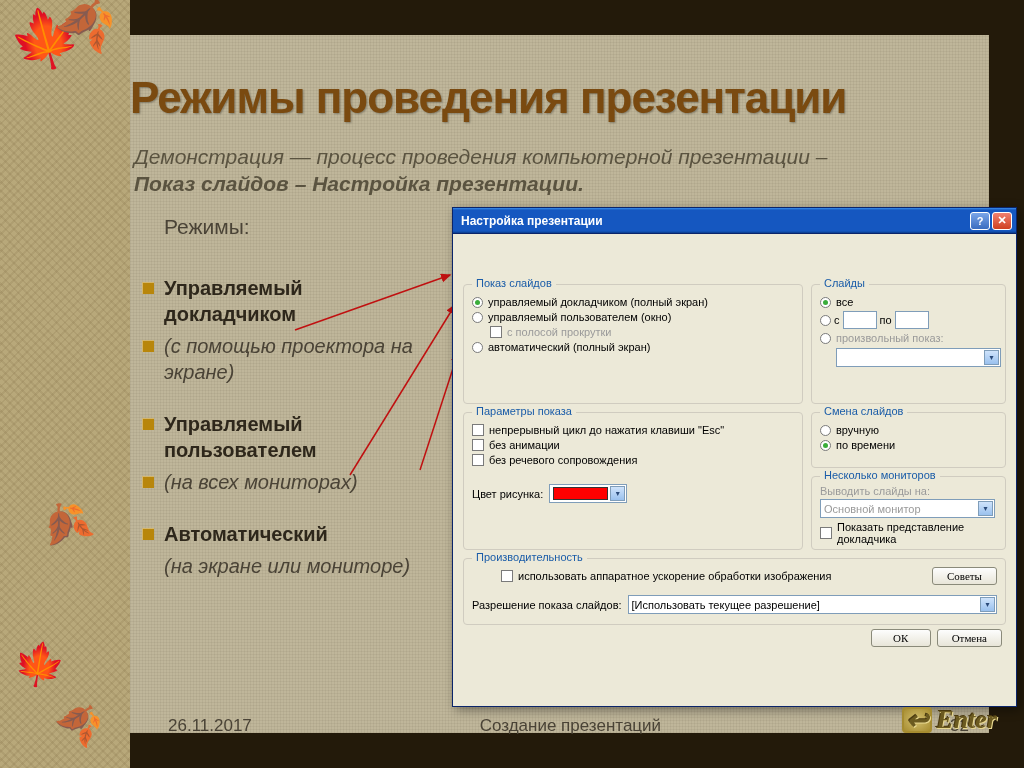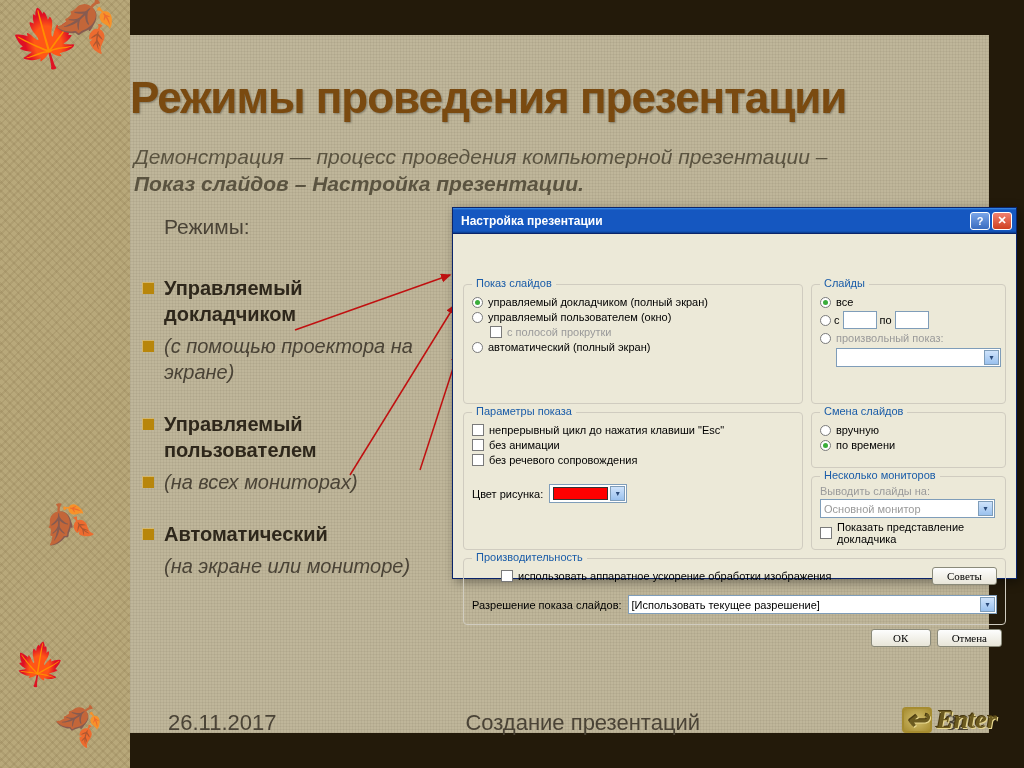--- a/index.html
+++ b/index.html
@@ -29,21 +29,21 @@
   font-style:italic; color:#5a5340; line-height:1.3;}
 .subtitle b{ font-weight:bold; }
 .modes-label{ position:absolute; left:34px; top:180px; font-size:21px; color:#4a4336;}
 .bullets{ position:absolute; left:10px; top:240px; width:295px; font-size:20px; line-height:1.3;}
 .bullet{ margin-bottom:6px; display:flex; align-items:flex-start;justify-content:center;}
 .sq{ width:12px;height:12px;background:#b8860b;margin:7px 10px 0 2px;flex:none;box-shadow:inset 1px 1px 0 rgba(255,255,255,.4);}
 .bt{ flex:1;}
 .bold{font-weight:bold;color:#2e271b;}
 .ital{font-style:italic;color:#4a4336;}
 .gap{height:20px;}
-.dialog{ position:absolute; left:322px; top:172px; width:565px; height:372px;
+.dialog{ position:absolute; left:322px; top:172px; width:565px; height:500px;
   background:#ece9d8; border:1px solid #0a246a; font-family:Tahoma,sans-serif;
   box-shadow:3px 3px 10px rgba(0,0,0,.4);}
 .titlebar{ height:26px; background:linear-gradient(#3b8eed,#1557c0 8%,#1557c0 92%,#0a3a8a);
   color:#fff; font-size:12px; display:flex; align-items:center; padding:0 4px 0 8px;
   font-weight:bold; border-bottom:1px solid #0a246a;}
 .titlebar-text{flex:1;}
 .tbtn{width:20px;height:18px;margin-left:2px;border:1px solid #fff;border-radius:3px;
   display:flex;align-items:center;justify-content:center;font-size:11px;font-weight:bold;}
 .tbtn.help{background:linear-gradient(#7aa5e8,#3a6dc0);}
 .tbtn.close{background:linear-gradient(#f08070,#d04020);}
@@ -61,21 +61,21 @@
 .inp{border:1px solid #7f9db9;background:#fff;height:18px;font-size:11px;padding:0 2px;}
 .w30{width:34px;}
 .sel{border:1px solid #7f9db9;background:#fff;height:19px;display:inline-flex;align-items:center;padding:0 1px 0 3px;font-size:11px;}
 .dd{width:15px;height:15px;background:linear-gradient(#cfe3fb,#9ac1ee);border:1px solid #7f9db9;margin-left:2px;display:flex;align-items:center;justify-content:center;font-size:8px;color:#2a4a7a;}
 .colorsw{width:55px;height:13px;background:#ff0000;border:1px solid #333;}
 .btn{background:linear-gradient(#fdfdfd,#e8e5d8);border:1px solid #8a8a7a;border-radius:3px;
   padding:2px 14px;font-size:11px;font-family:Tahoma;min-width:60px;}
 .btns{display:flex;justify-content:flex-end;gap:6px;padding:2px 4px 0;}
 .arrow{position:absolute;pointer-events:none;}
 .footer{position:absolute;left:38px;bottom:-3px;right:20px;display:flex;
-  font-size:22px;color:#4a4336;align-items:center;}
+  font-size:17px;color:#4a4336;align-items:center;}
 .footer .mid{flex:1;text-align:center;}
 .footer .pg{width:80px;text-align:right;}
 .enter-btn{position:absolute;right:-8px;bottom:-2px;display:flex;align-items:center;gap:4px;
   font-size:26px;font-weight:bold;font-style:italic;color:#6b5a20;font-family:"Times New Roman",serif;
   text-shadow:1px 1px 0 #e8d890,-1px -1px 0 #4a3a10;}
 .u-icon{width:30px;height:26px;border:2px solid #a68c30;border-radius:4px;
   display:flex;align-items:center;justify-content:center;background:radial-gradient(#d4c070,#a68c30);}
 </style>
 </head>
 <body>

